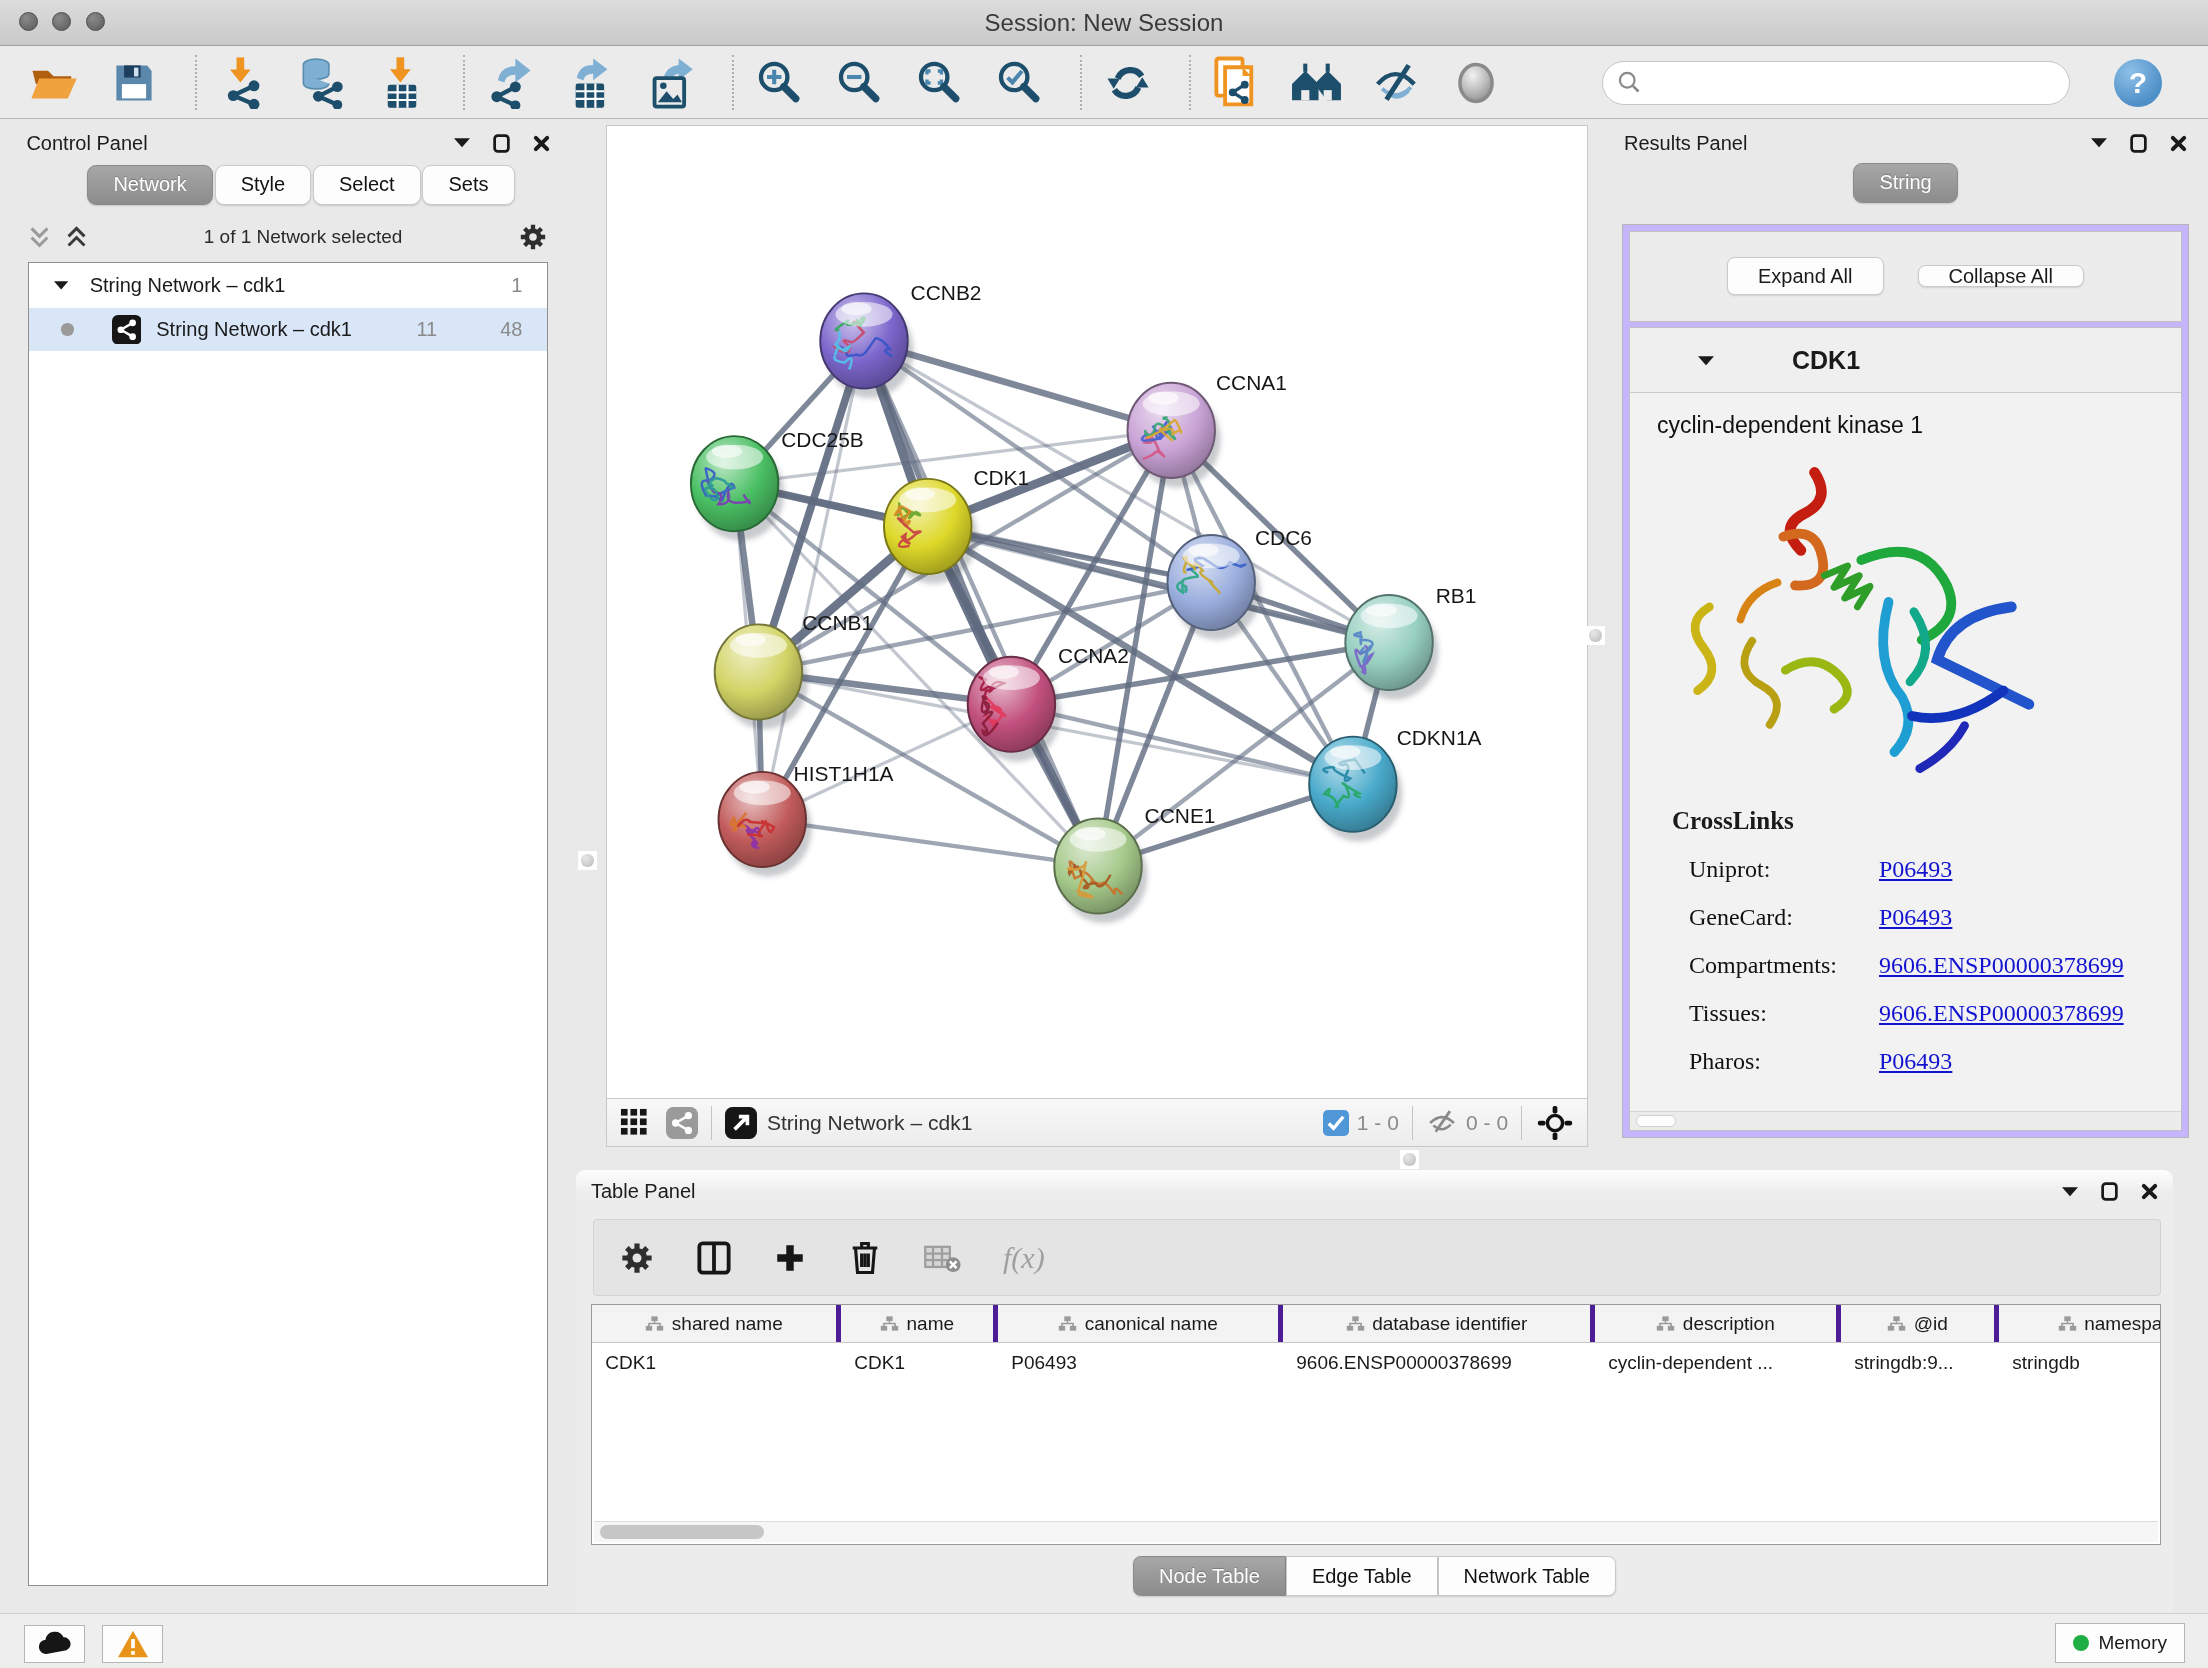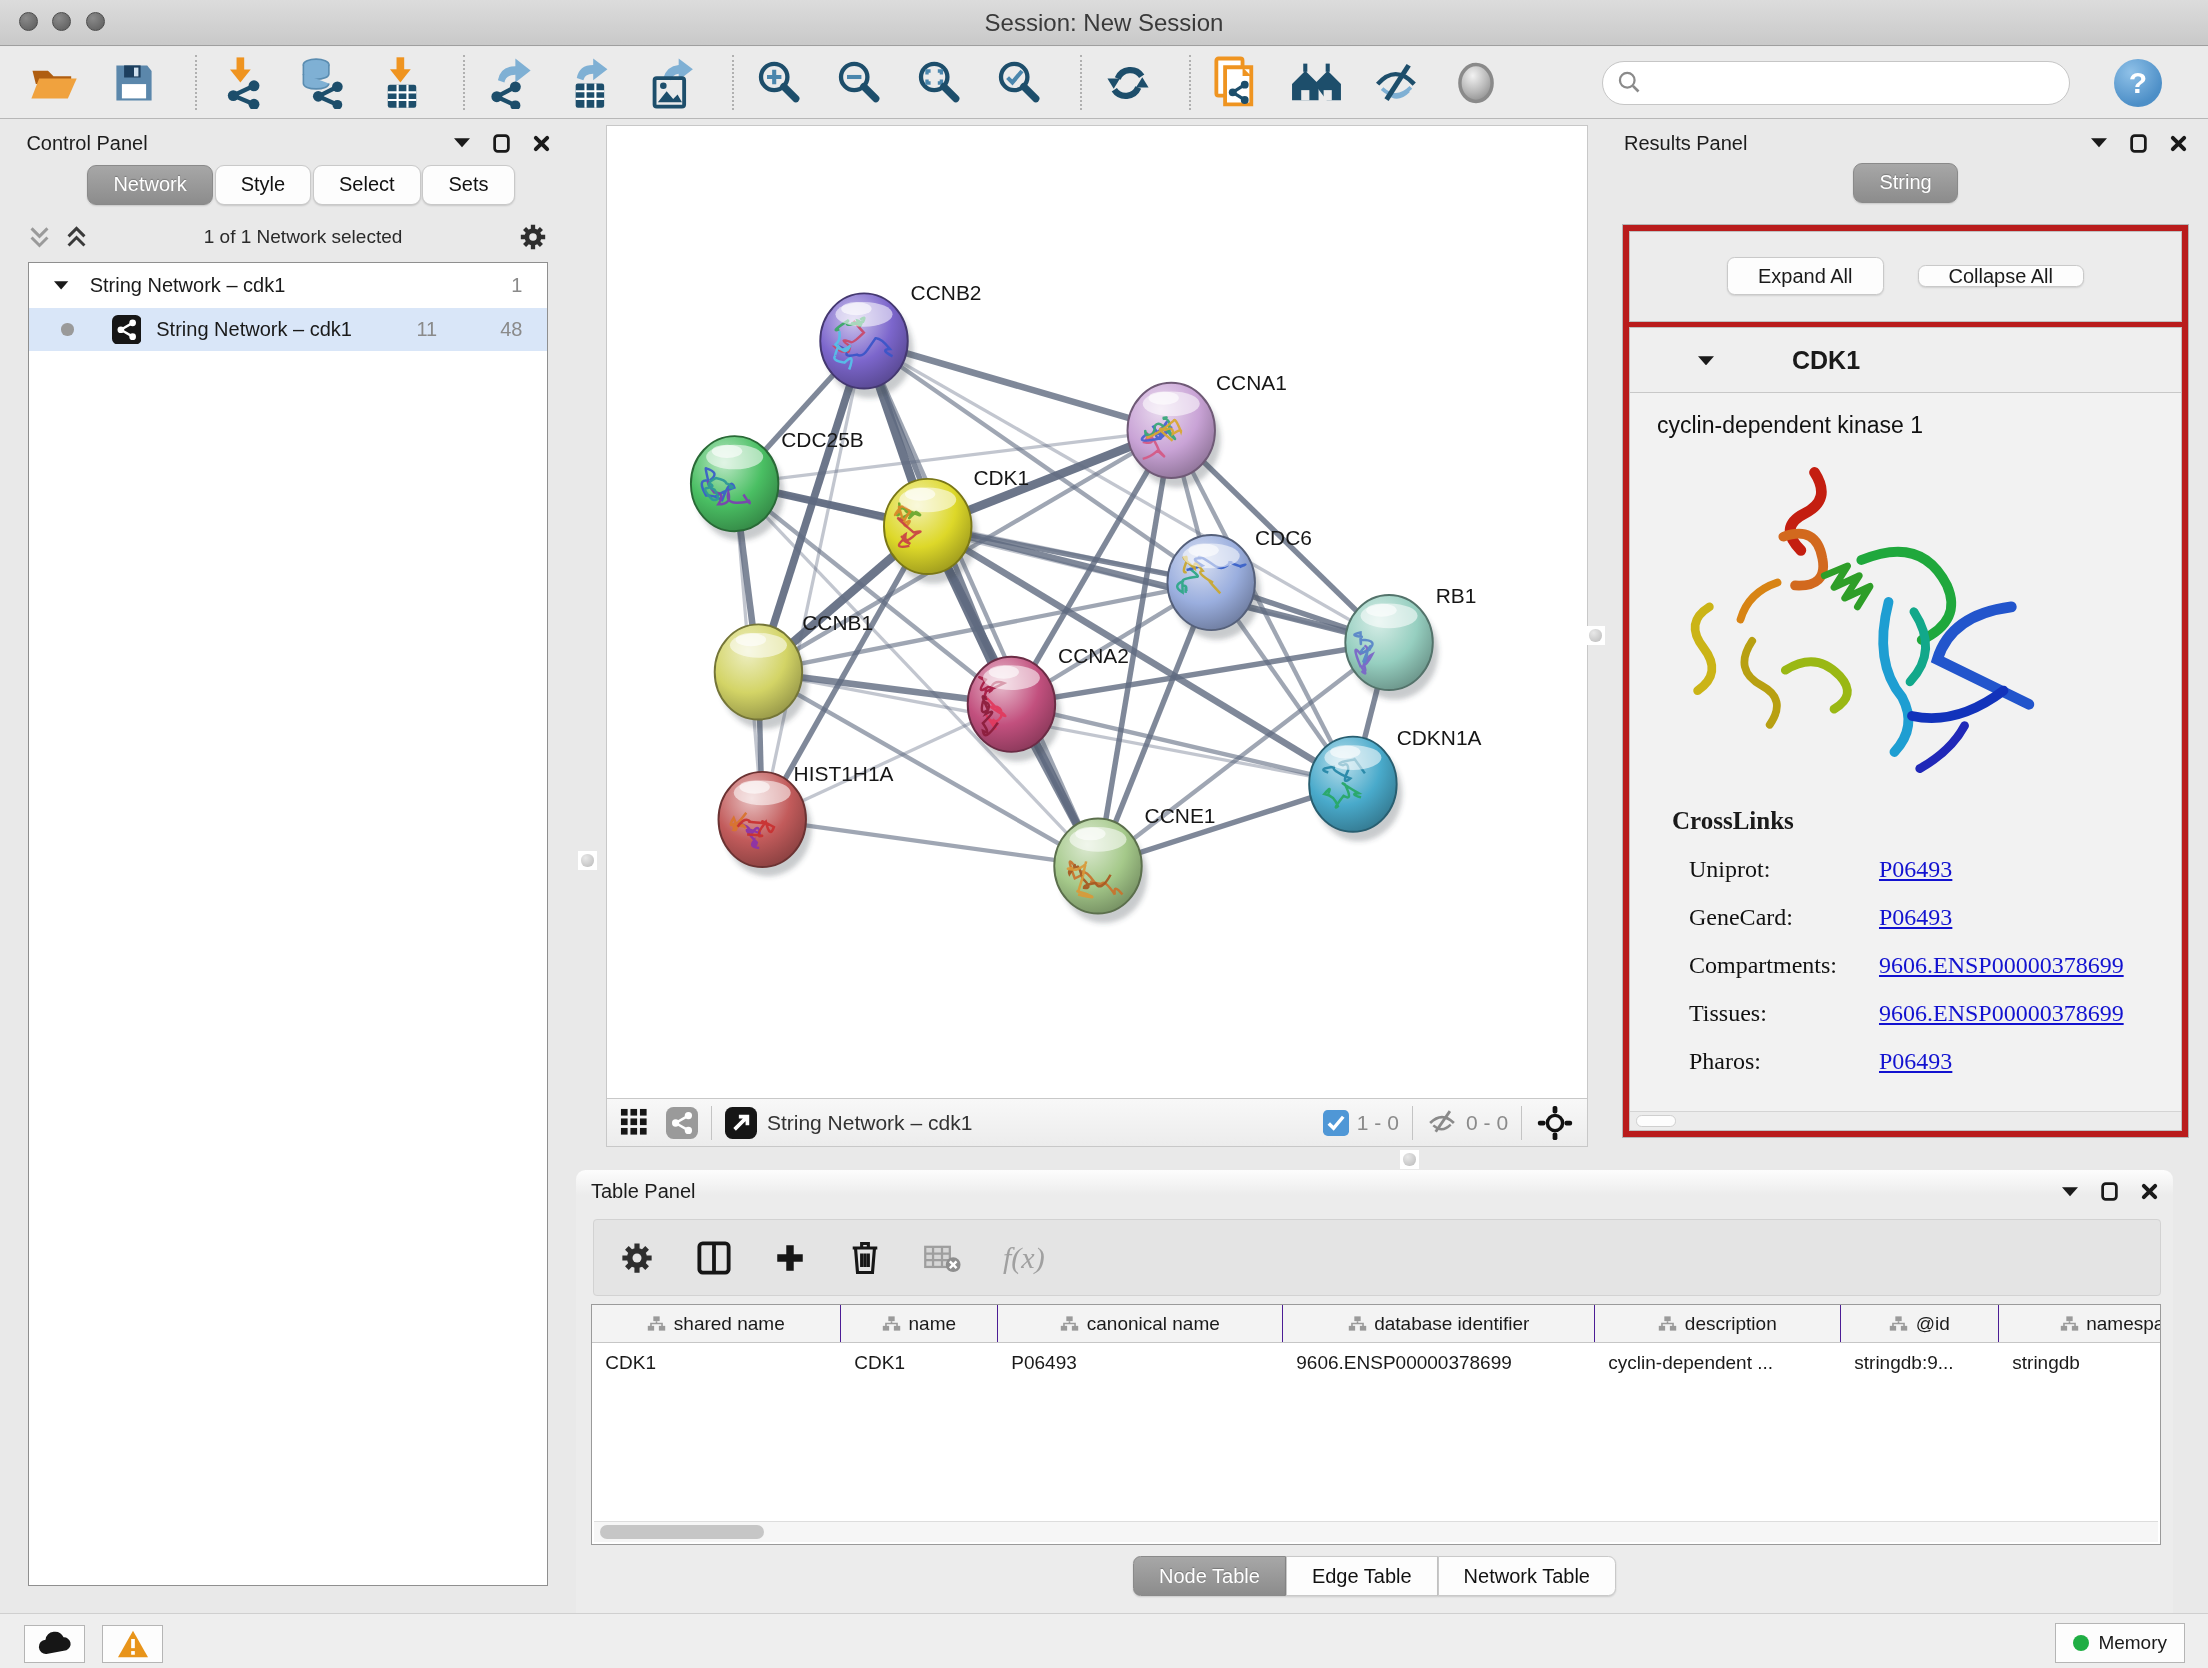--- a/index.html
+++ b/index.html
@@ -55,21 +55,21 @@
                 display:flex; align-items:center; padding:0 13.3px; }
   .nf-sep { height:34px; border-left:1px solid #c4c4c4; margin:0 13.3px; }
   .nf-title { font-size:21px; color:#333; margin-left:9.5px; }
   .nf-count { font-size:21px; color:#8a8a8a; margin-left:7.6px; }
   .node-label { font-size:22px; fill:#161616; }
 
   
   .results-panel { position:absolute; left:1609px; top:125px; width:593px; height:1026px; background:#e9e9e9; border-radius:0 0 9.5px 9.5px; }
   .rp-tabrow { display:flex; justify-content:center; margin-top:1.9px; }
   .results-outer { position:absolute; left:13.3px; right:13.3px; top:99px; bottom:13.3px; border:1.9px solid #b5b5b5;
-                   background:#b91c1c; padding:5.7px; display:flex; flex-direction:column; }
+                   background:#c4b5fd; padding:5.7px; display:flex; flex-direction:column; }
   .rbox1 { border:1.9px solid #c0c0c0; background:#ececec; height:91px; display:flex; align-items:center; justify-content:center; gap:34px; margin-bottom:5.7px; }
   .rbox1 .btn { height:38px; padding:0 28.5px; }
   .rbox2 { border:1.9px solid #c0c0c0; background:#f2f2f2; flex:1; display:flex; flex-direction:column; overflow:hidden; }
   .entry-head { height:65px; display:flex; align-items:center; border-bottom:1.9px solid #c8c8c8; background:#efefef; }
   .entry-head .name { font-size:25px; font-weight:bold; margin-left:78px; }
   .entry-desc { font-size:23px; margin:19px 0 0 27px; color:#111; }
   .xl-wrap { margin:17px 0 0 42px; font-family:"Liberation Serif",serif; }
   .xl-title { font-size:25px; font-weight:bold; }
   .xl-row { display:flex; margin-top:21px; font-size:24px; }
   .xl-label { width:190px; margin-left:17px; color:#111; }
@@ -79,21 +79,21 @@
 
   
   .table-panel { position:absolute; left:576px; top:1170px; width:1597px; height:443px;
                  background:linear-gradient(#fdfdfd, #ececec 25px); border-radius:9.5px 9.5px 0 0; }
   .tp-toolbar { position:absolute; left:17px; right:12.4px; top:49px; height:77px; background:#e4e4e4;
                 border:1.9px solid #d2d2d2; border-radius:3.8px; display:flex; align-items:center; padding-left:25px; gap:42px; }
   .fx { font-family:"Liberation Serif",serif; font-style:italic; font-size:30px; color:#a0a0a0; }
   .tp-table { position:absolute; left:15px; right:12.4px; top:134px; height:241px; border:1.9px solid #9a9a9a; background:#fff; overflow:hidden; }
   .thead { display:flex; height:38px; background:#f3f3f3; border-bottom:1px solid #c6c6c6; }
   .th { display:flex; align-items:center; justify-content:center; gap:7.6px; font-size:19px; color:#1a1a1a;
-        border-right:1px solid #4c1d95; overflow:hidden; white-space:nowrap; flex:none; }
+        border-right:5px solid #4c1d95; overflow:hidden; white-space:nowrap; flex:none; }
   .trow { display:flex; height:40px; }
   .td { display:flex; align-items:center; padding-left:13.3px; font-size:19px; white-space:nowrap; overflow:hidden; flex:none; }
   .tp-scroll { position:absolute; left:1.9px; right:1.9px; bottom:1.9px; height:21px; background:#f6f6f6; border-top:1px solid #ddd; }
   .tp-thumb { position:absolute; left:5.7px; top:2.9px; width:164px; height:14.3px; background:#c6c6c6; border-radius:7.6px; }
   .tp-tabs { position:absolute; left:0; right:0; top:386px; display:flex; justify-content:center; }
   .tp-tabs .tab { border-radius:0; }
   .tp-tabs .tab:first-child { border-radius:7.6px 0 0 7.6px; }
   .tp-tabs .tab:last-child { border-radius:0 7.6px 7.6px 0; }
 
   

